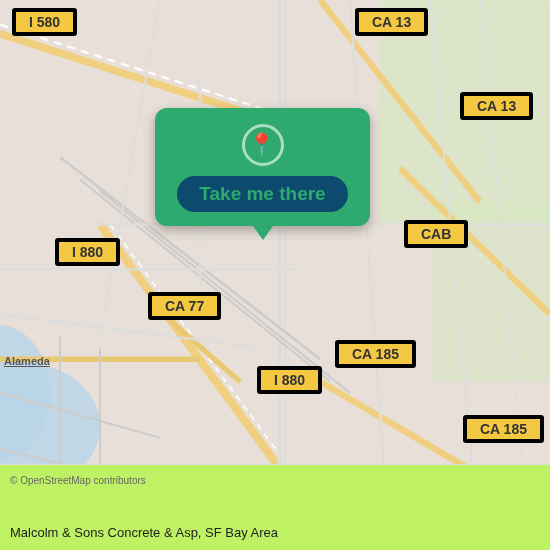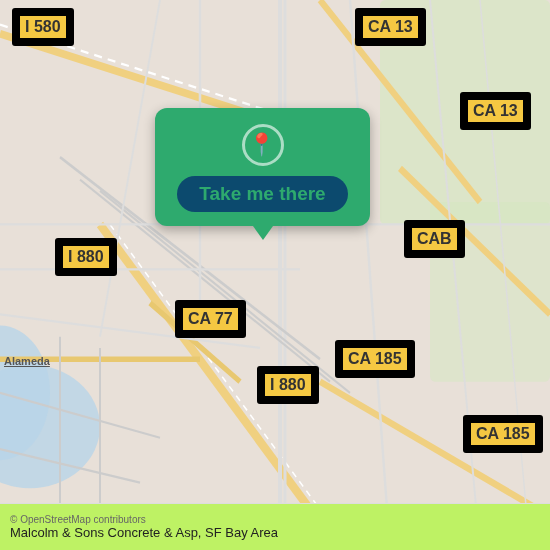--- a/index.html
+++ b/index.html
@@ -111,20 +111,21 @@
 
     #osm-credit {
       font-size: 10px;
       color: #666;
     }
 
     #location-name {
       font-size: 13px;
       font-weight: 500;
       color: #222;
+      margin-top: 39px;
     }
 
     #moovit-logo {
       display: flex;
       align-items: center;
       gap: 4px;
     }
 
     #moovit-text {
       font-size: 18px;
@@ -143,24 +144,24 @@
       justify-content: center;
       color: white;
       font-size: 14px;
       font-weight: bold;
     }
 
     
     .highway-badge {
       position: absolute;
       background: #f5c842;
-      border: 8px solid #000000;
+      border: 4px solid #000000;
       border-radius: 4px;
-      padding: 2px 5px;
-      font-size: 16px;
+      padding: 2px 13px;
+      font-size: 14px;
       font-weight: bold;
       color: #333;
     }
 
     .highway-badge.shield {
       border-radius: 3px;
     }
   </style>
 </head>
 <body>
@@ -213,21 +214,21 @@
     <line x1="0" y1="400" x2="140" y2="430" stroke="#ccc" stroke-width="2"></line>
     <line x1="0" y1="450" x2="120" y2="480" stroke="#ccc" stroke-width="2"></line>
     <line x1="60" y1="300" x2="60" y2="490" stroke="#ccc" stroke-width="2"></line>
     <line x1="100" y1="310" x2="100" y2="490" stroke="#ccc" stroke-width="2"></line>
   </svg>
 
   <div class="highway-badge shield" style="left:12px; top:8px;">I 580</div>
   <div class="highway-badge shield" style="left:355px; top:8px;">CA 13</div>
   <div class="highway-badge shield" style="left:460px; top:92px;">CA 13</div>
   <div class="highway-badge shield" style="left:55px; top:238px;">I 880</div>
-  <div class="highway-badge shield" style="left:175px; top:292px;margin-top:8px;">CA 77</div>
+  <div class="highway-badge shield" style="left:148px; top:292px;">CA 77</div>
   <div class="highway-badge shield" style="left:257px; top:366px;">I 880</div>
   <div class="highway-badge shield" style="left:335px; top:340px;">CA 185</div>
   <div class="highway-badge shield" style="left:463px; top:415px;">CA 185</div>
   <div class="highway-badge shield" style="left:404px; top:220px;">CAB</div>
 
   <div style="position:absolute; left:4px; top:355px; font-size:11px; font-weight:600; color:#555;text-decoration:underline;">Alameda</div>
 
   <div id="popup-card">
     <div id="location-icon-circle">
       <span id="location-pin-icon">📍</span>

